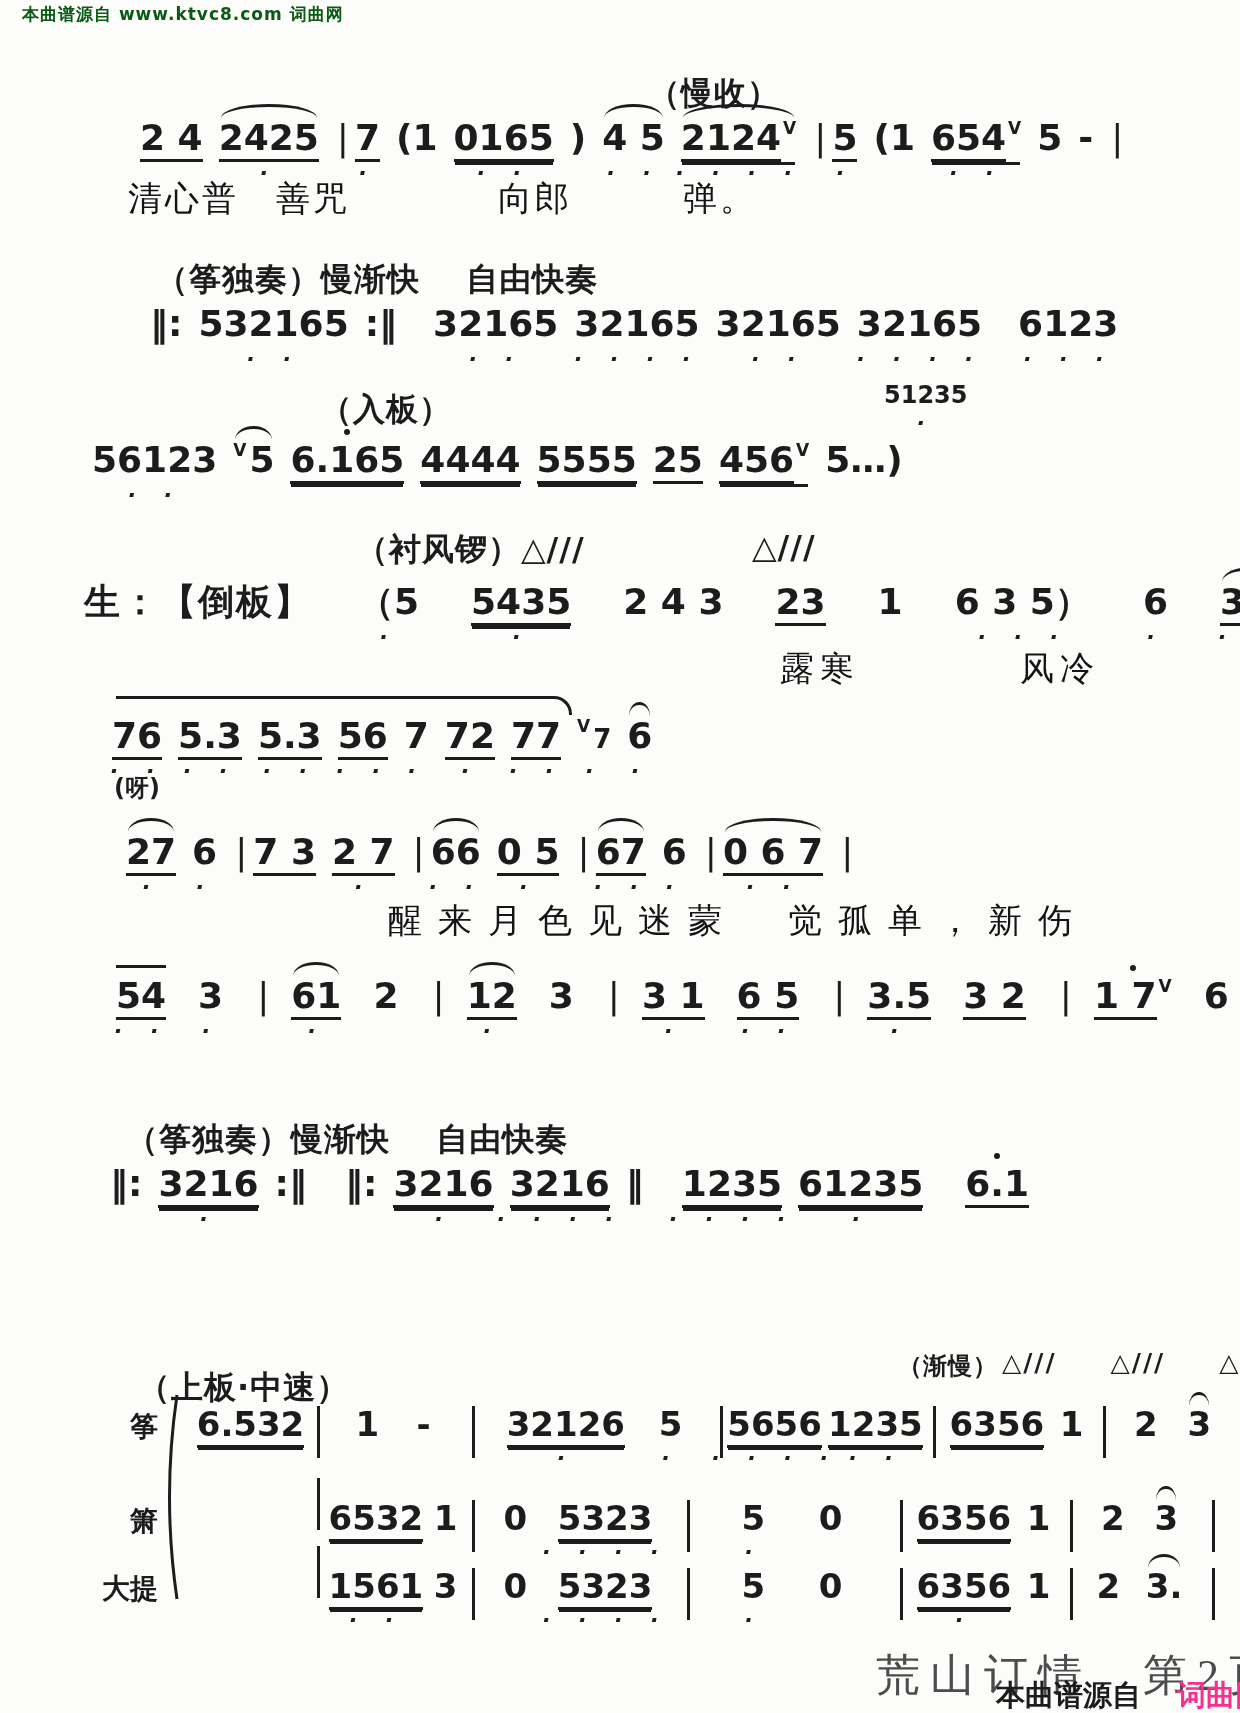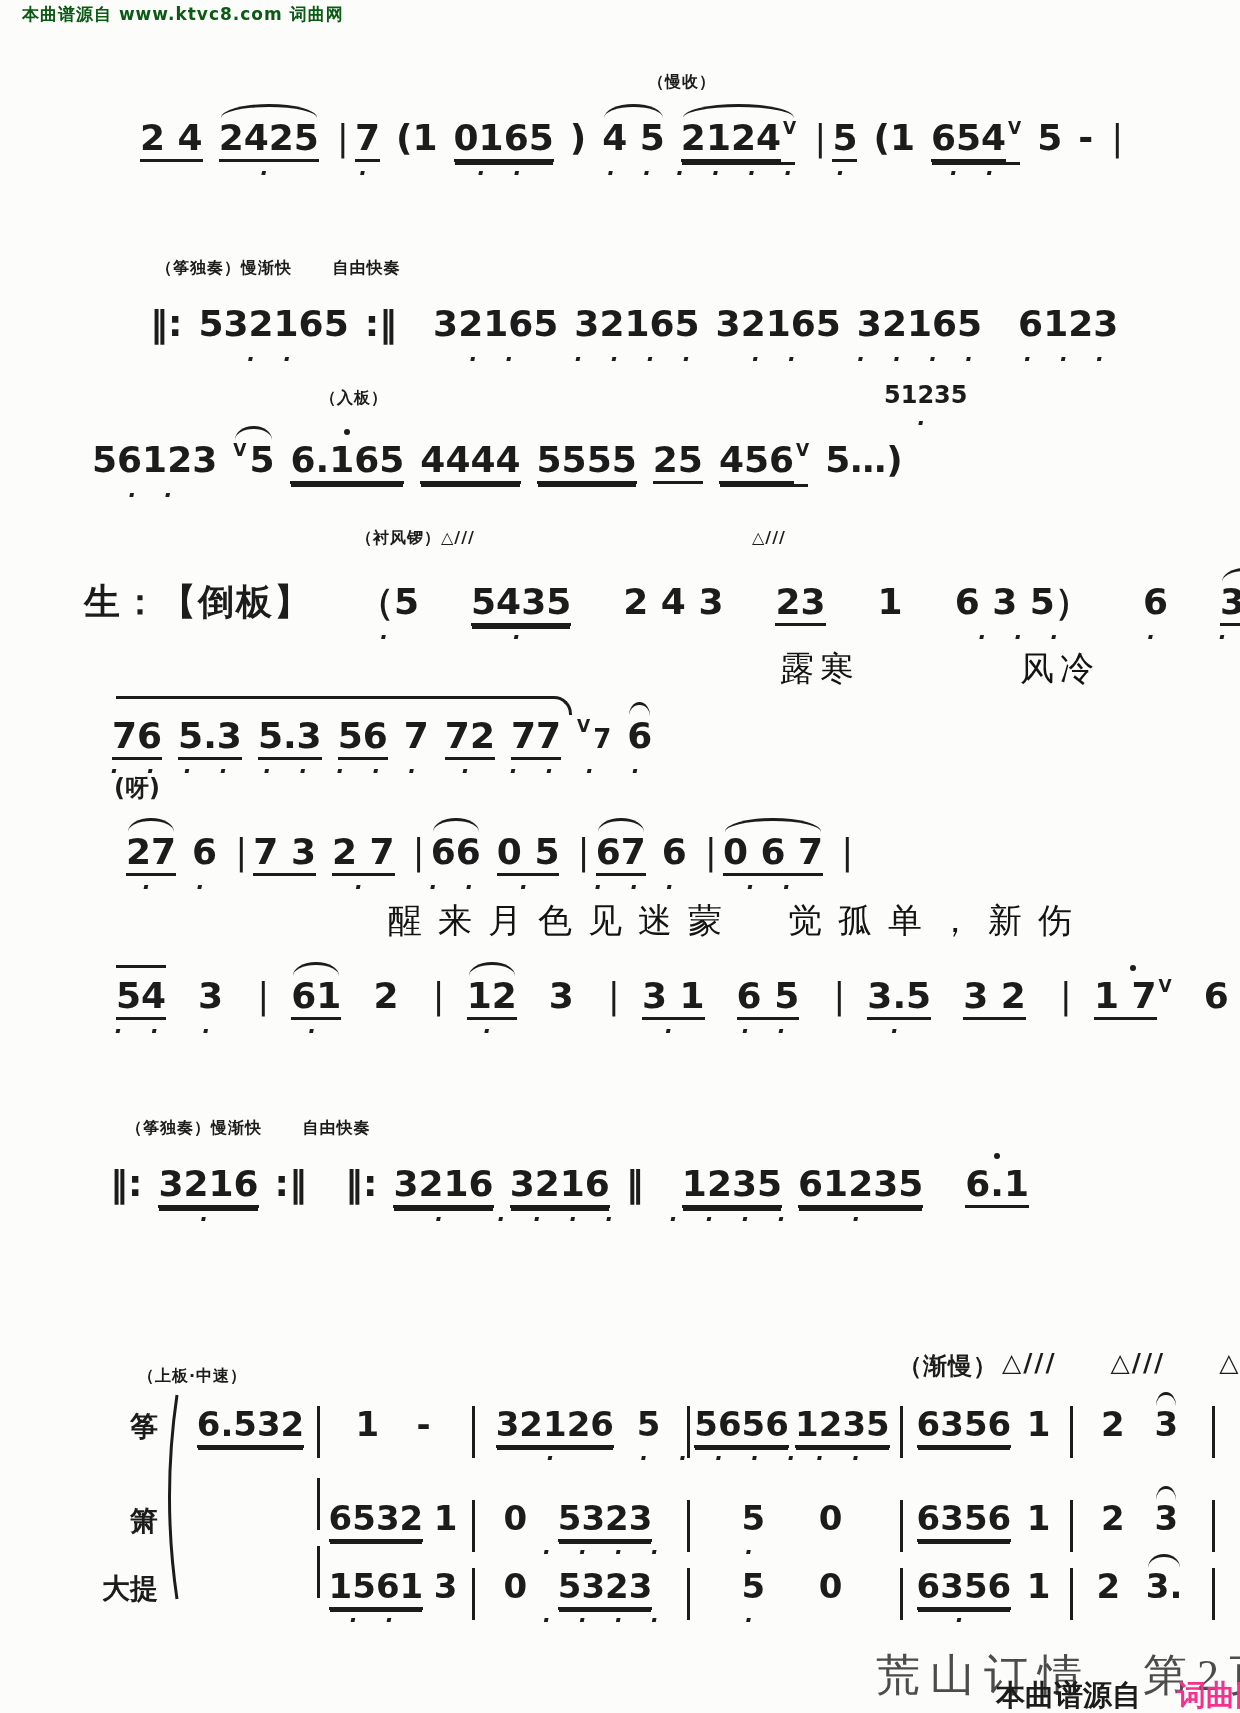--- a/index.html
+++ b/index.html
@@ -8,21 +8,21 @@
   .abs{position:absolute;white-space:nowrap;}
 
   
   .wm-top{left:22px;top:3px;font-size:17px;font-weight:700;letter-spacing:1px;}
   .footer-title{left:876px;top:1646px;font-family:"Liberation Serif",serif;font-size:44px;
                 color:#4c4c4c;letter-spacing:10px;}
   .footer-src{left:996px;top:1676px;font-size:29px;font-weight:700;}
   .footer-src .site{margin-left:26px;}
 
   
-  .ann{font-size:16px;font-weight:700;letter-spacing:1px;}
+  .ann{font-size:32px;font-weight:700;letter-spacing:1px;}
   .ann-sm{font-size:24px;font-weight:600;}
 
   
   .notes-row{display:inline-flex;align-items:baseline;font-weight:700;font-size:36px;line-height:1.1;}
   .notes-sm{font-size:24px;}
   .note{position:relative;display:inline-block;margin-right:16px;}
   .note.bar{margin:0 6px 0 2px;font-weight:400;}
   .note.cn{font-weight:700;letter-spacing:2px;margin-right:10px;}
   .note.small .txt{font-size:26px;}
   .txt{font-weight:inherit;}
@@ -79,20 +79,21 @@
       <span class="note"><b class="txt">4 5</b><i class="arc"></i><i class="dots">· ·</i></span>
       <span class="note"><b class="txt u2">2124</b><i class="l2"></i><i class="arc"></i><i class="dots">· · · ·</i><i class="sup">V</i></span>
       <span class="note bar"><b class="txt">|</b></span>
       <span class="note"><b class="txt u1">5</b><i class="dots">·</i></span>
       <span class="note"><b class="txt">(1</b></span>
       <span class="note"><b class="txt u2">654</b><i class="l2"></i><i class="dots">· ·</i><i class="sup">V</i></span>
       <span class="note"><b class="txt">5</b></span>
       <span class="note"><b class="txt">-</b></span>
       <span class="note bar"><b class="txt">|</b></span>
     </div>
+  <div class="abs lyrics" style="left:128px;top:176px;letter-spacing:3px;">清心普　善咒　　　　向郎　　　弹。</div>
 
   <div class="abs ann" style="left:156px;top:258px;">
     <span>（筝独奏）慢渐快</span>
     <span style="margin-left:34px;">自由快奏</span>
   </div>
   <div class="abs notes-row" style="left:150px;top:304px;">
       <span class="note"><b class="txt">‖:</b></span>
       <span class="note"><b class="txt">532165</b><i class="dots">· ·</i></span>
       <span class="note"><b class="txt">:‖</b></span>
       <span class="note" style="margin-left: 20px;"><b class="txt">32165</b><i class="dots">· ·</i></span>
@@ -217,21 +218,21 @@
     <div class="sys-row" style="top:8px;">
       <div class="sys-label">筝</div>
       <div class="sys-cells notes-row" style="font-size:34px;">
           <div class="cell" style="width: 130px;">
             <span class="note"><b class="txt u2">6.532</b><i class="l2"></i></span>
           </div>
           <div class="cell" style="width: 155px;">
             <span class="note"><b class="txt">1</b></span>
             <span class="note"><b class="txt">-</b></span>
           </div>
-          <div class="cell" style="width: 215px;">
+          <div class="cell" style="width: 248px;">
             <span class="note"><b class="txt u2">32126</b><i class="l2"></i><i class="dots">·</i></span>
             <span class="note"><b class="txt">5</b><i class="dots">·</i></span>
           </div>
           <div class="cell" style="width: 213px;">
             <span class="note"><b class="txt u2">5656</b><i class="l2"></i><i class="dots">· · · ·</i></span>
             <span class="note"><b class="txt u2">1235</b><i class="l2"></i><i class="dots">· ·</i></span>
           </div>
           <div class="cell" style="width: 170px;">
             <span class="note"><b class="txt u2">6356</b><i class="l2"></i></span>
             <span class="note"><b class="txt">1</b></span>

